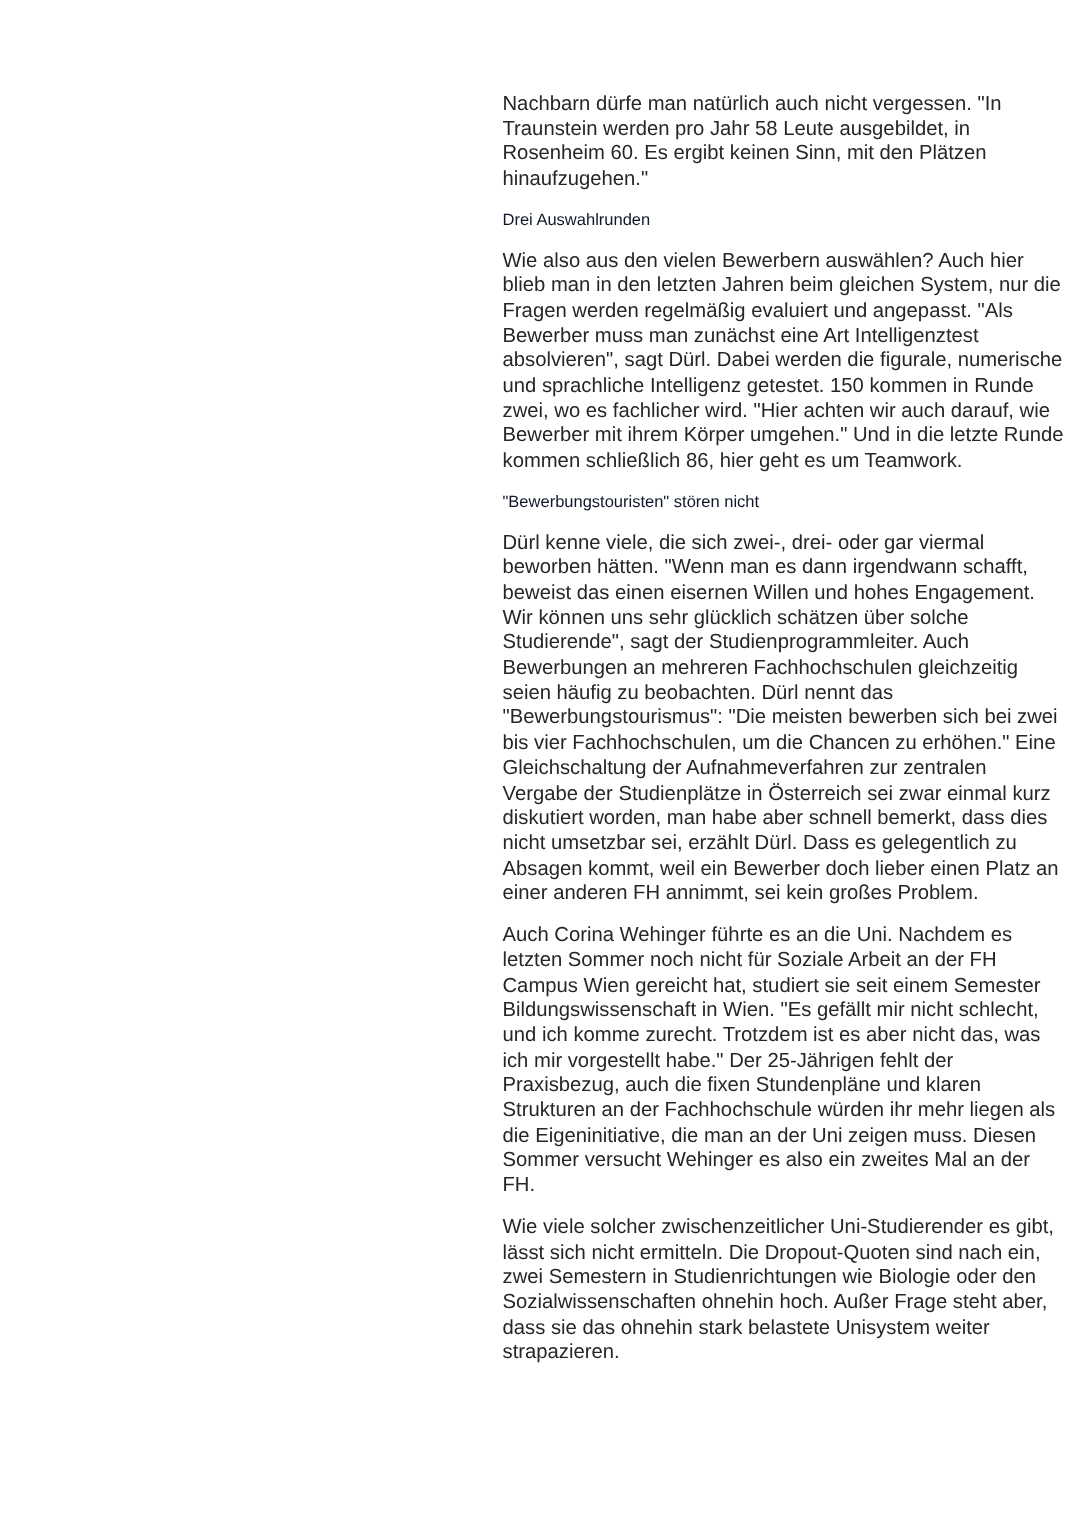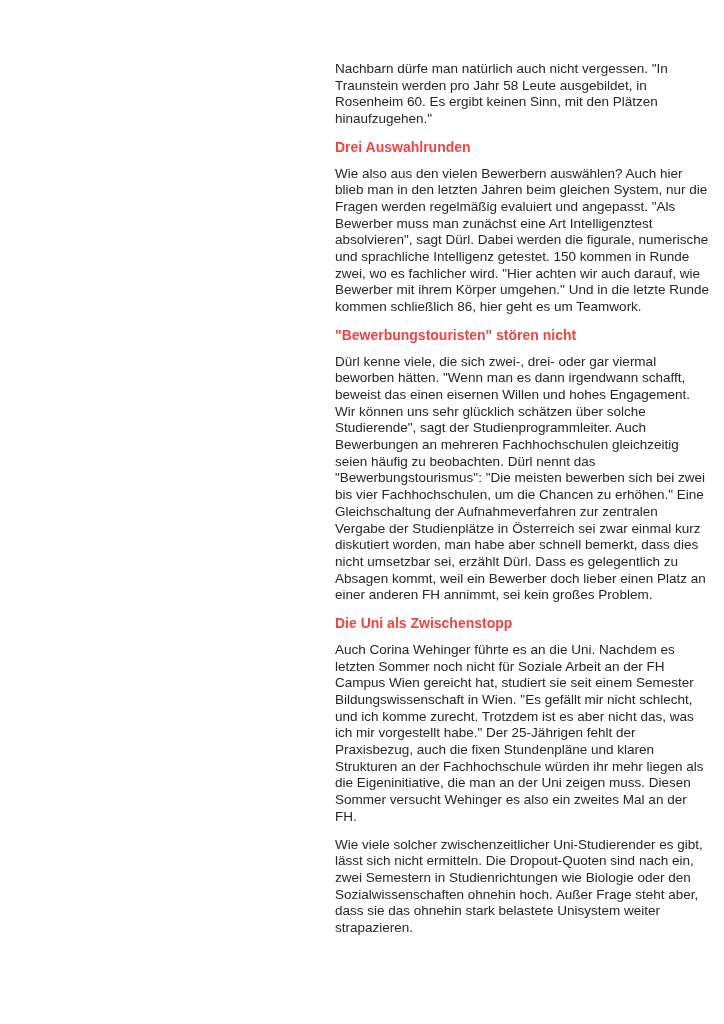--- a/index.html
+++ b/index.html
@@ -27,40 +27,39 @@
     margin-top: 40px;
   }
   .article-paragraph {
     margin: 0 0 11px 0;
     padding: 0;
     white-space: normal;
   }
   .section-heading {
     margin: 2px 0 10px 0;
     padding: 0;
-    font-size: 14px;
+    font-size: 11px;
     line-height: 16.7px;
-    font-weight: bold;
-    color: #ef4444;
+    font-weight: normal;
+    color: #0f172a;
   }
 </style>
 </head>
 <body>
 
 <div class="article-column">
   <p class="article-paragraph">Nachbarn dürfe man natürlich auch nicht vergessen. "In Traunstein werden pro Jahr 58 Leute ausgebildet, in Rosenheim 60. Es ergibt keinen Sinn, mit den Plätzen hinaufzugehen."</p>
 
   <h3 class="section-heading">Drei Auswahlrunden</h3>
 
   <p class="article-paragraph">Wie also aus den vielen Bewerbern auswählen? Auch hier blieb man in den letzten Jahren beim gleichen System, nur die Fragen werden regelmäßig evaluiert und angepasst. "Als Bewerber muss man zunächst eine Art Intelligenztest absolvieren", sagt Dürl. Dabei werden die figurale, numerische und sprachliche Intelligenz getestet. 150 kommen in Runde zwei, wo es fachlicher wird. "Hier achten wir auch darauf, wie Bewerber mit ihrem Körper umgehen." Und in die letzte Runde kommen schließlich 86, hier geht es um Teamwork.</p>
 
   <h3 class="section-heading">"Bewerbungstouristen" stören nicht</h3>
 
   <p class="article-paragraph">Dürl kenne viele, die sich zwei-, drei- oder gar viermal beworben hätten. "Wenn man es dann irgendwann schafft, beweist das einen eisernen Willen und hohes Engagement. Wir können uns sehr glücklich schätzen über solche Studierende", sagt der Studienprogrammleiter. Auch Bewerbungen an mehreren Fachhochschulen gleichzeitig seien häufig zu beobachten. Dürl nennt das "Bewerbungstourismus": "Die meisten bewerben sich bei zwei bis vier Fachhochschulen, um die Chancen zu erhöhen." Eine Gleichschaltung der Aufnahmeverfahren zur zentralen Vergabe der Studienplätze in Österreich sei zwar einmal kurz diskutiert worden, man habe aber schnell bemerkt, dass dies nicht umsetzbar sei, erzählt Dürl. Dass es gelegentlich zu Absagen kommt, weil ein Bewerber doch lieber einen Platz an einer anderen FH annimmt, sei kein großes Problem.</p>
 
-  <h3 class="section-heading">Die Uni als Zwischenstopp</h3>
 
 
   <p class="article-paragraph">Auch Corina Wehinger führte es an die Uni. Nachdem es letzten Sommer noch nicht für Soziale Arbeit an der FH Campus Wien gereicht hat, studiert sie seit einem Semester Bildungswissenschaft in Wien. "Es gefällt mir nicht schlecht, und ich komme zurecht. Trotzdem ist es aber nicht das, was ich mir vorgestellt habe." Der 25-Jährigen fehlt der Praxisbezug, auch die fixen Stundenpläne und klaren Strukturen an der Fachhochschule würden ihr mehr liegen als die Eigeninitiative, die man an der Uni zeigen muss. Diesen Sommer versucht Wehinger es also ein zweites Mal an der FH.</p>
 
   <p class="article-paragraph">Wie viele solcher zwischenzeitlicher Uni-Studierender es gibt, lässt sich nicht ermitteln. Die Dropout-Quoten sind nach ein, zwei Semestern in Studienrichtungen wie Biologie oder den Sozialwissenschaften ohnehin hoch. Außer Frage steht aber, dass sie das ohnehin stark belastete Unisystem weiter strapazieren.</p>
 
 </div>
 
 </body></html>

